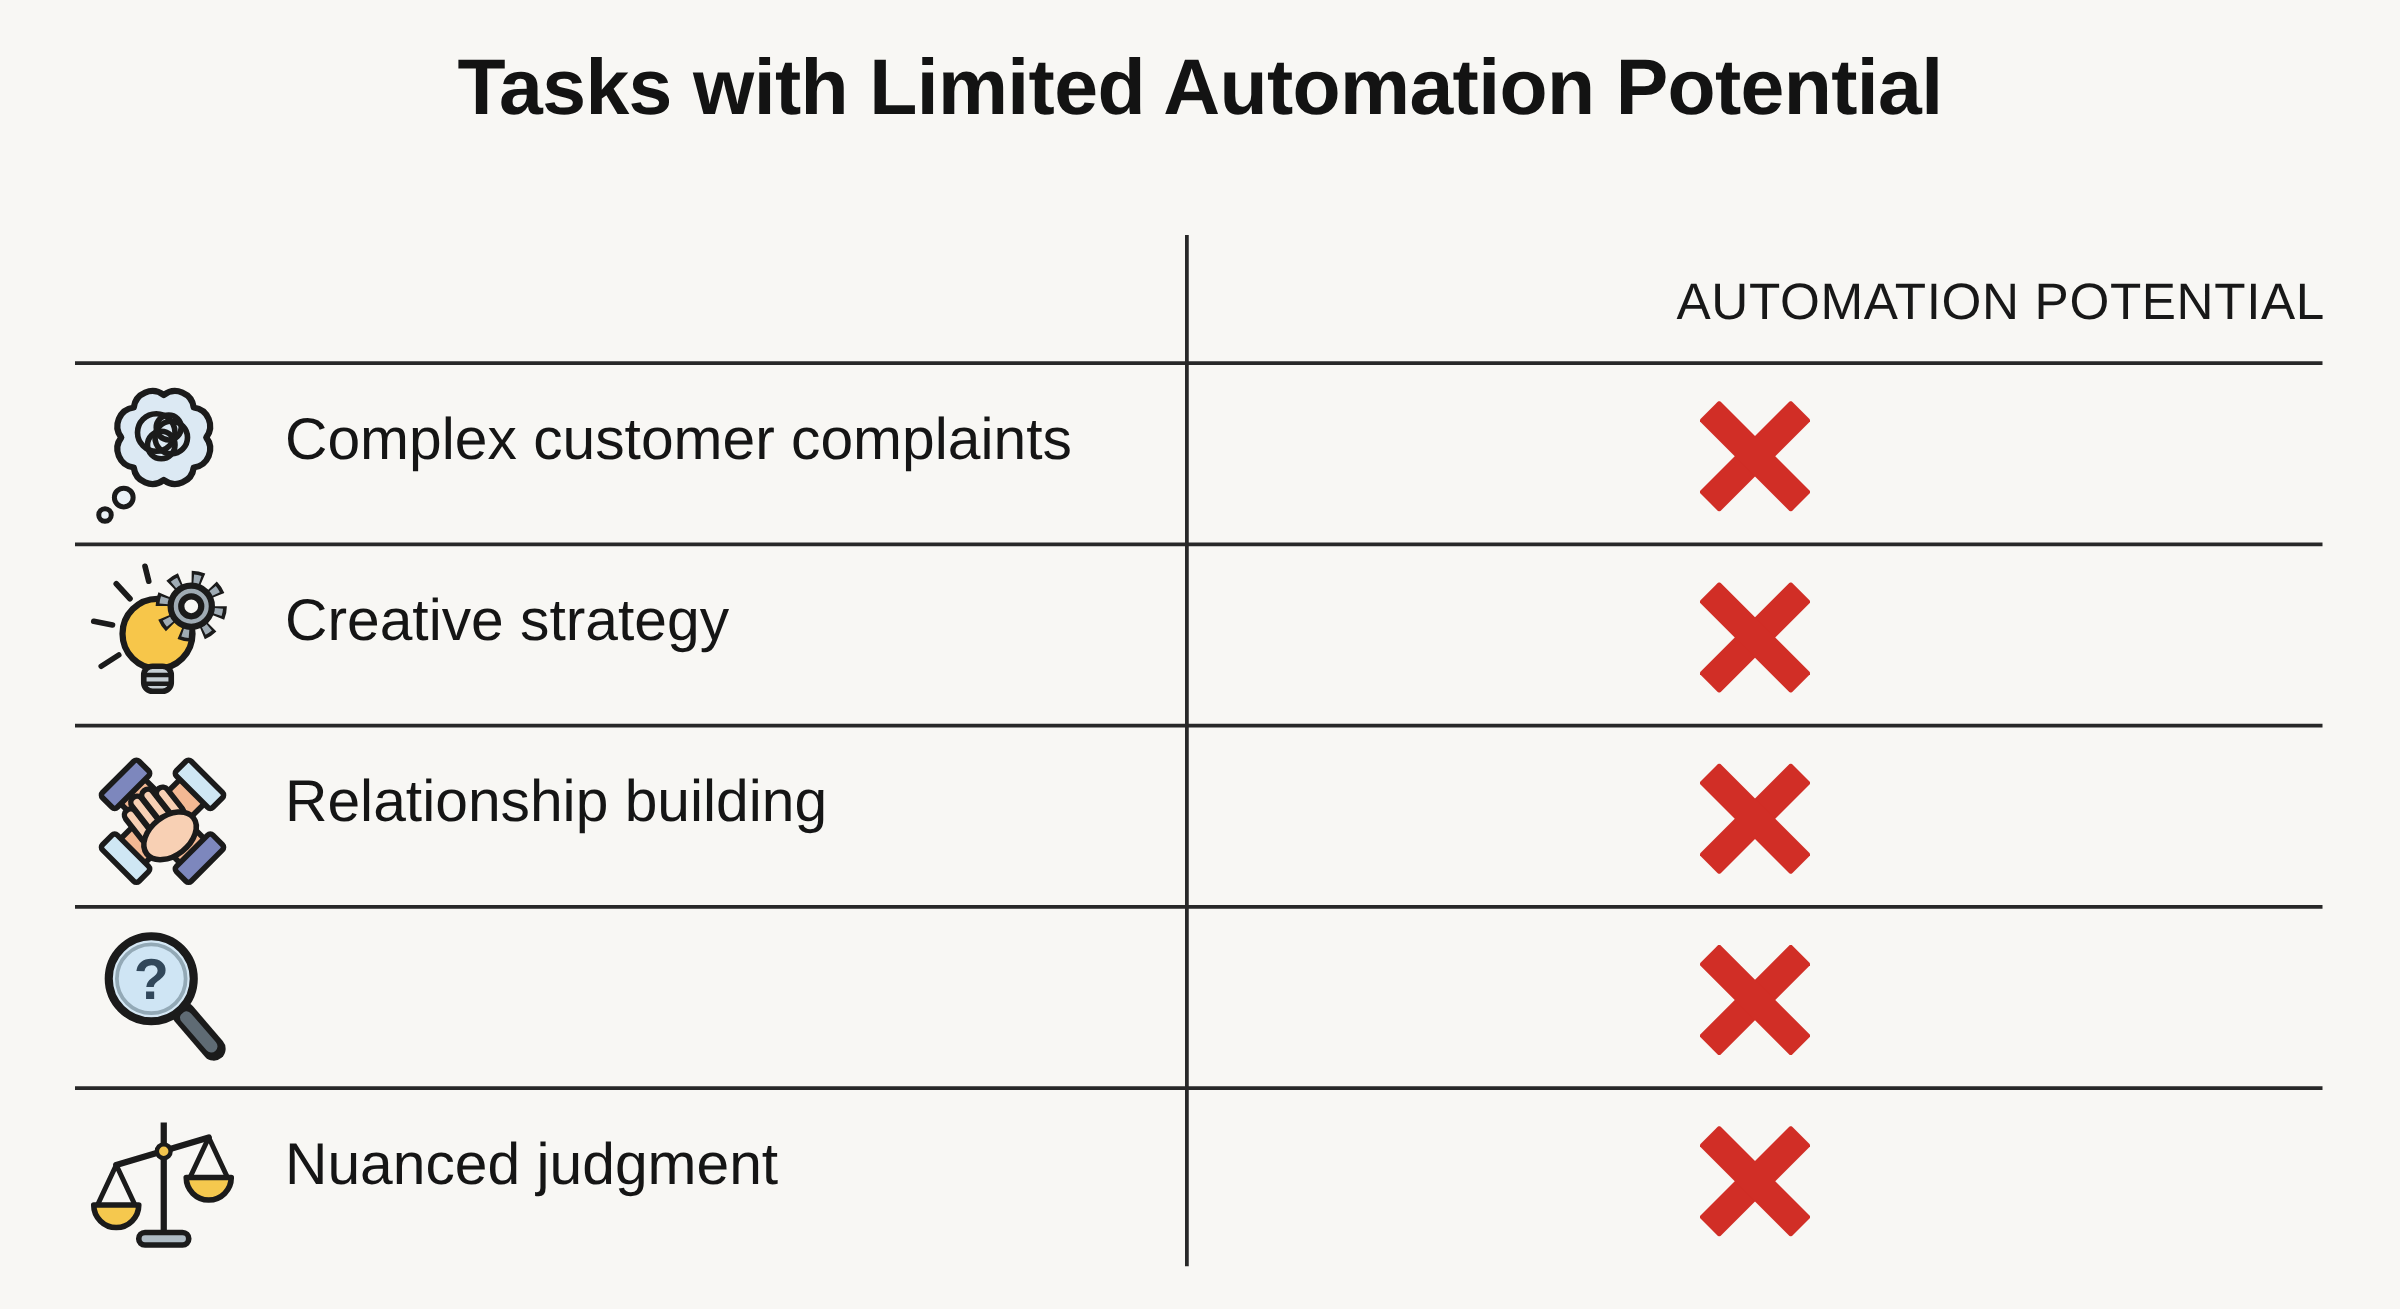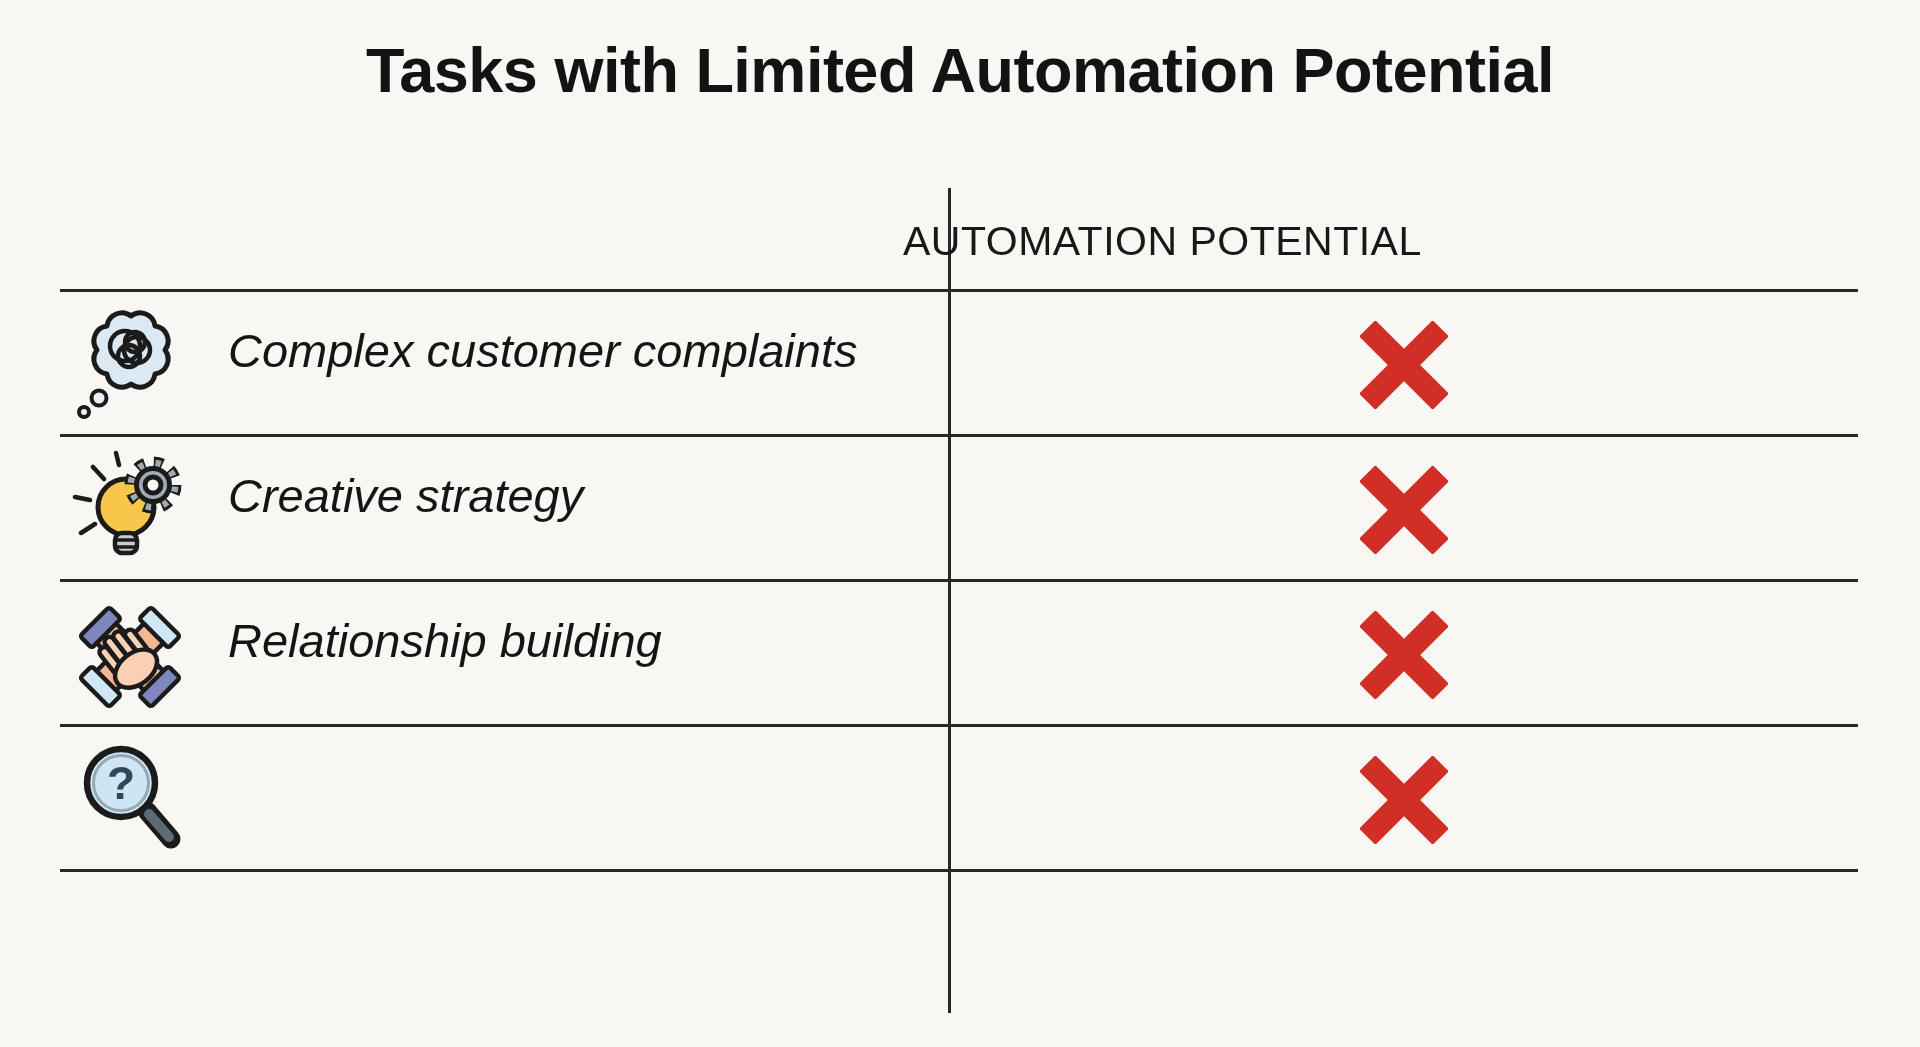--- a/index.html
+++ b/index.html
@@ -16,31 +16,31 @@
   }
   .hline { position:absolute; left:60px; width:1798px; height:3px; background:#282828; }
   .hl-0 { top:289px; } .hl-1 { top:434px; } .hl-2 { top:579px; }
   .hl-3 { top:724px; } .hl-4 { top:869px; }
   .col-divider { position:absolute; left:948px; top:188px; width:3px; height:825px; background:#282828; }
   .header {
     position:absolute; top:208px; height:66px; line-height:66px;
     font-size:41px; font-weight:400; letter-spacing:0.5px; color:#181818;
   }
   .header-left { left:233px; }
-  .header-right { left:903px; width:909px; text-align:left; }
+  .header-right { left:951px; width:909px; text-align:right; }
   .row { position:absolute; left:0; width:1920px; height:145px; }
   .r-0 { top:292px; } .r-1 { top:437px; } .r-2 { top:582px; }
   .r-3 { top:727px; } .r-4 { top:872px; }
   .icon-box {
     position:absolute; left:66px; top:50%; transform:translateY(-50%);
     width:128px; height:134px; display:flex; align-items:center; justify-content:center;
   }
   .task-label {
     position:absolute; left:228px; top:0; height:116px;
-    display:flex; align-items:center; font-size:47px; font-weight:400; color:#151515;font-style:italic;
+    display:flex; align-items:center; font-size:47px; font-weight:400; color:#151515;
   }
   .xmark {
     position:absolute; left:1360px; top:50%; transform:translateY(-50%);
     width:88px; height:88px;
   }
 </style>
 </head>
 <body>
 
 <div class="page">
@@ -159,14 +159,37 @@
     <div class="xmark">
       <svg width="88" height="88" viewBox="0 0 100 100" aria-hidden="true">
         <g fill="#d12e26">
           <rect x="37" y="-9" width="26" height="118" transform="rotate(45 50 50)"></rect>
           <rect x="37" y="-9" width="26" height="118" transform="rotate(-45 50 50)"></rect>
         </g>
       </svg>
     </div>
   </div>
 
+  <div class="row r-4">
+    <div class="icon-box">
+      <svg width="118" height="126" viewBox="0 0 118 126" aria-hidden="true">
+        <line x1="60" y1="16" x2="60" y2="110" stroke="#1b1b1b" stroke-width="5"></line>
+        <line x1="22" y1="50" x2="96" y2="28" stroke="#1b1b1b" stroke-width="5" stroke-linecap="round"></line>
+        <path d="M22,50 L7,82 M22,50 L37,82" stroke="#1b1b1b" stroke-width="4" fill="none"></path>
+        <path d="M4,82 A18,18 0 0 0 40,82 Z" fill="#f5c84e" stroke="#1b1b1b" stroke-width="4.5" stroke-linejoin="round"></path>
+        <path d="M96,28 L81,60 M96,28 L111,60" stroke="#1b1b1b" stroke-width="4" fill="none"></path>
+        <path d="M78,60 A18,18 0 0 0 114,60 Z" fill="#f5c84e" stroke="#1b1b1b" stroke-width="4.5" stroke-linejoin="round"></path>
+        <circle cx="60" cy="39" r="5.5" fill="#f2c44d" stroke="#1b1b1b" stroke-width="3.5"></circle>
+        <rect x="40" y="104" width="40" height="10" rx="5" fill="#aebbc4" stroke="#1b1b1b" stroke-width="4.5"></rect>
+      </svg>
+    </div>
+    <div class="task-label">Nuanced judgment</div>
+    <div class="xmark">
+      <svg width="88" height="88" viewBox="0 0 100 100" aria-hidden="true">
+        <g fill="#d12e26">
+          <rect x="37" y="-9" width="26" height="118" transform="rotate(45 50 50)"></rect>
+          <rect x="37" y="-9" width="26" height="118" transform="rotate(-45 50 50)"></rect>
+        </g>
+      </svg>
+    </div>
+  </div>
 
 </div>
 
 </body></html>

